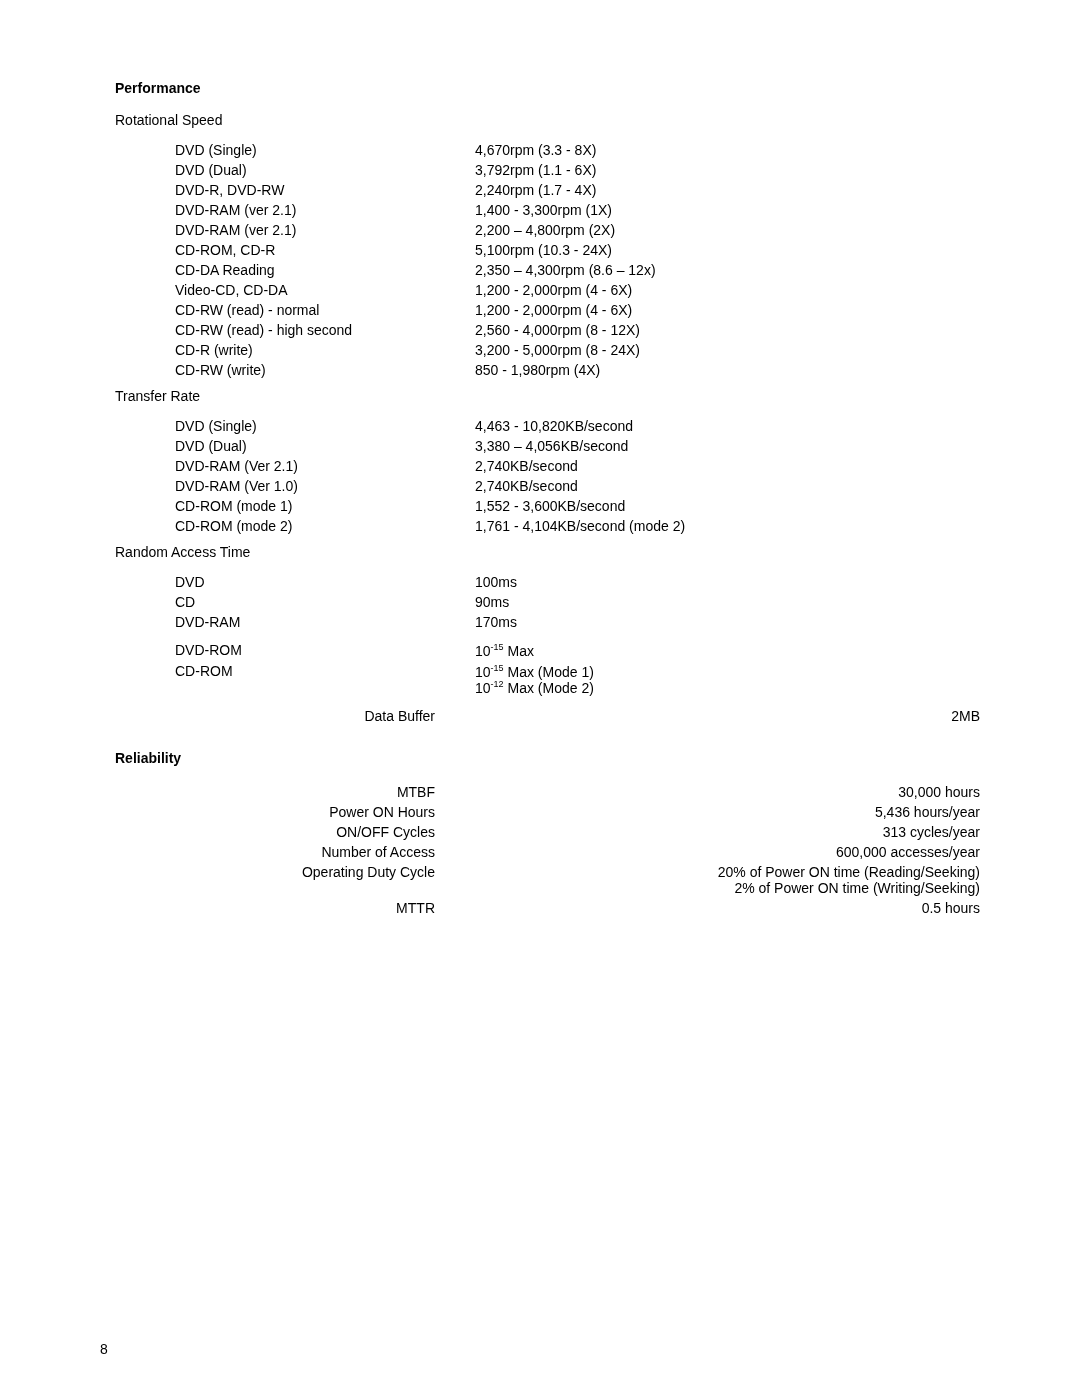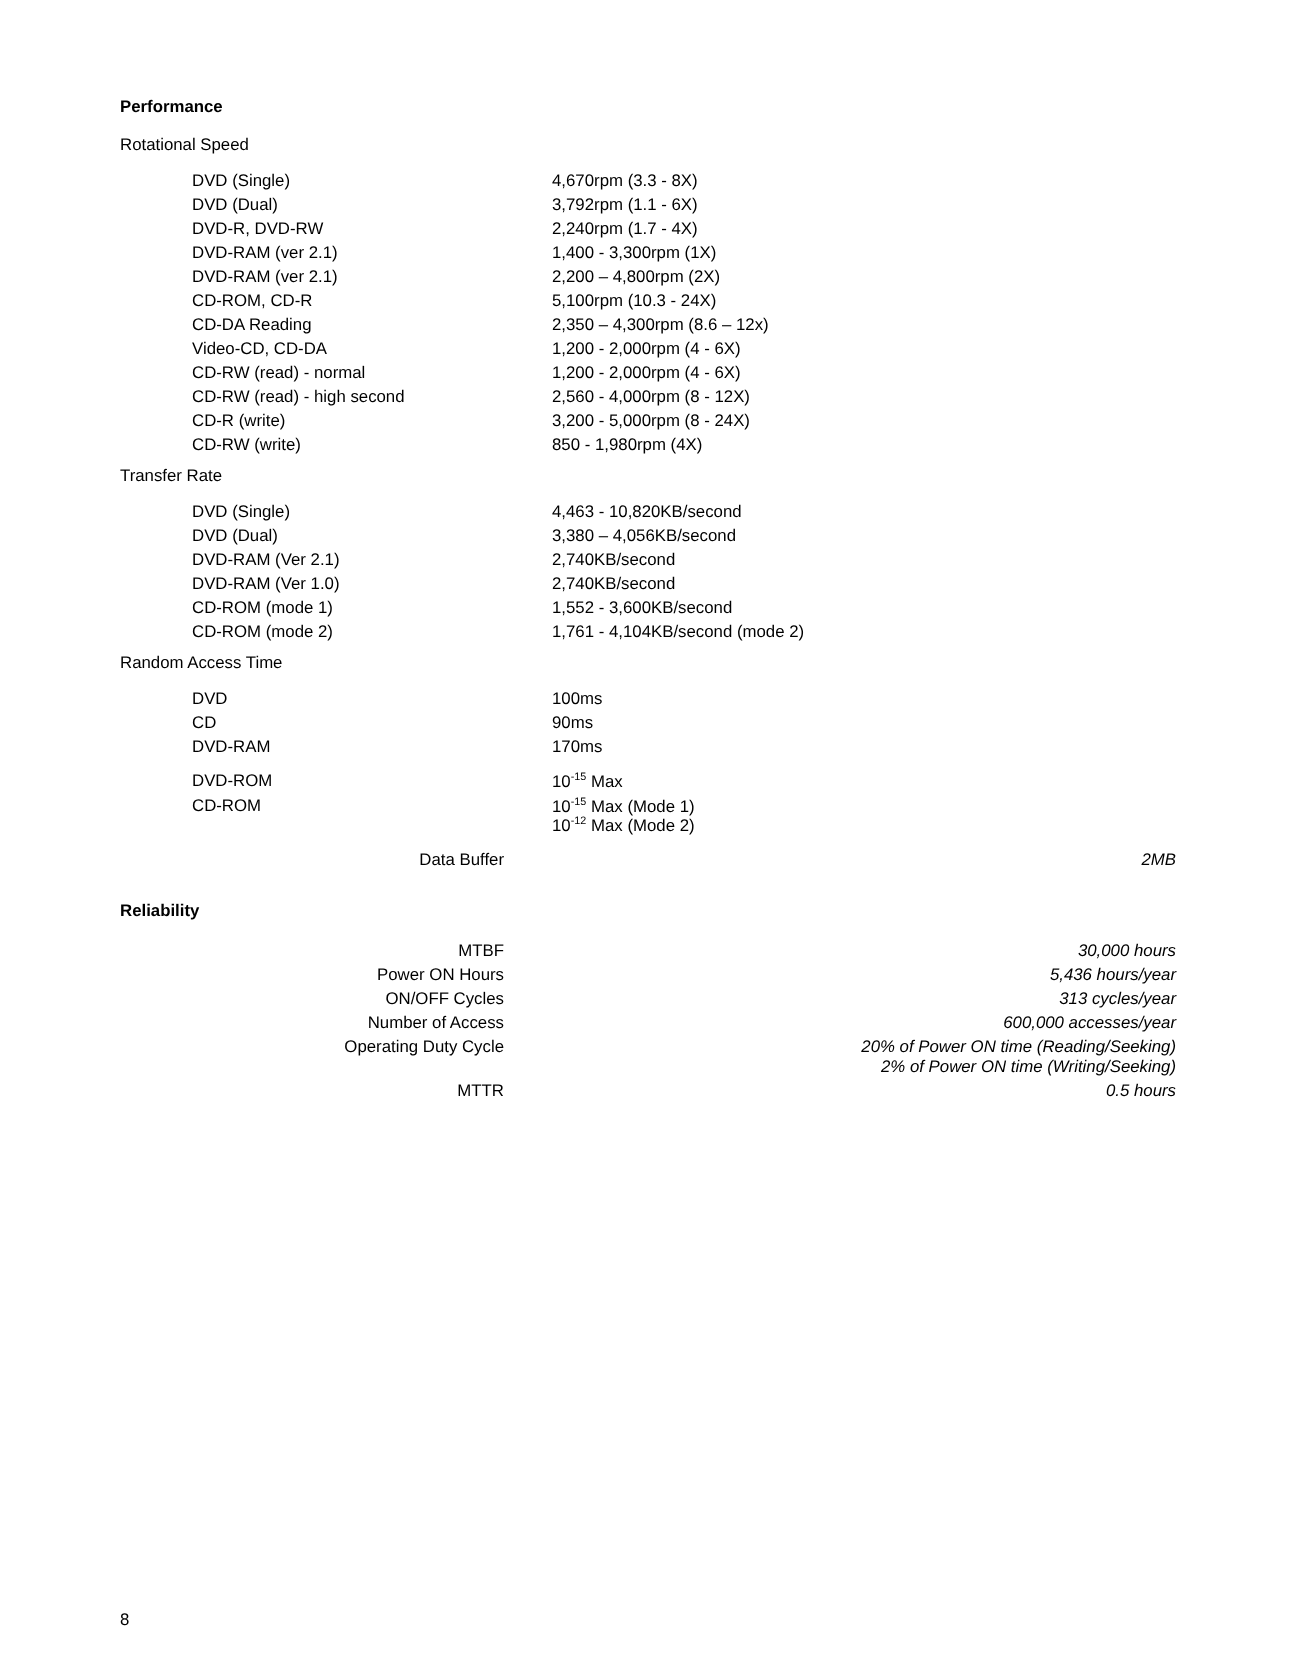--- a/index.html
+++ b/index.html
@@ -28,20 +28,21 @@
       margin-bottom: 16px;
     }
 
     .subsection-label {
       margin-bottom: 12px;
       margin-top: 8px;
     }
 
     .spec-group {
       margin-bottom: 24px;
+      margin-left: 15px;
     }
 
     .spec-table {
       width: 100%;
       border-collapse: collapse;
       margin-bottom: 8px;
     }
 
     .spec-table td {
       padding: 2px 0;
@@ -68,21 +69,20 @@
       padding: 2px 0;
       vertical-align: top;
     }
 
     .top-level-spec td:first-child {
       width: 320px;
     }
 
     .top-level-spec td:last-child {
       padding-left: 40px;
-      font-style: italic;
     }
 
     sup {
       font-size: 9px;
       vertical-align: super;
     }
 
     .page-number {
       position: absolute;
       bottom: 40px;

